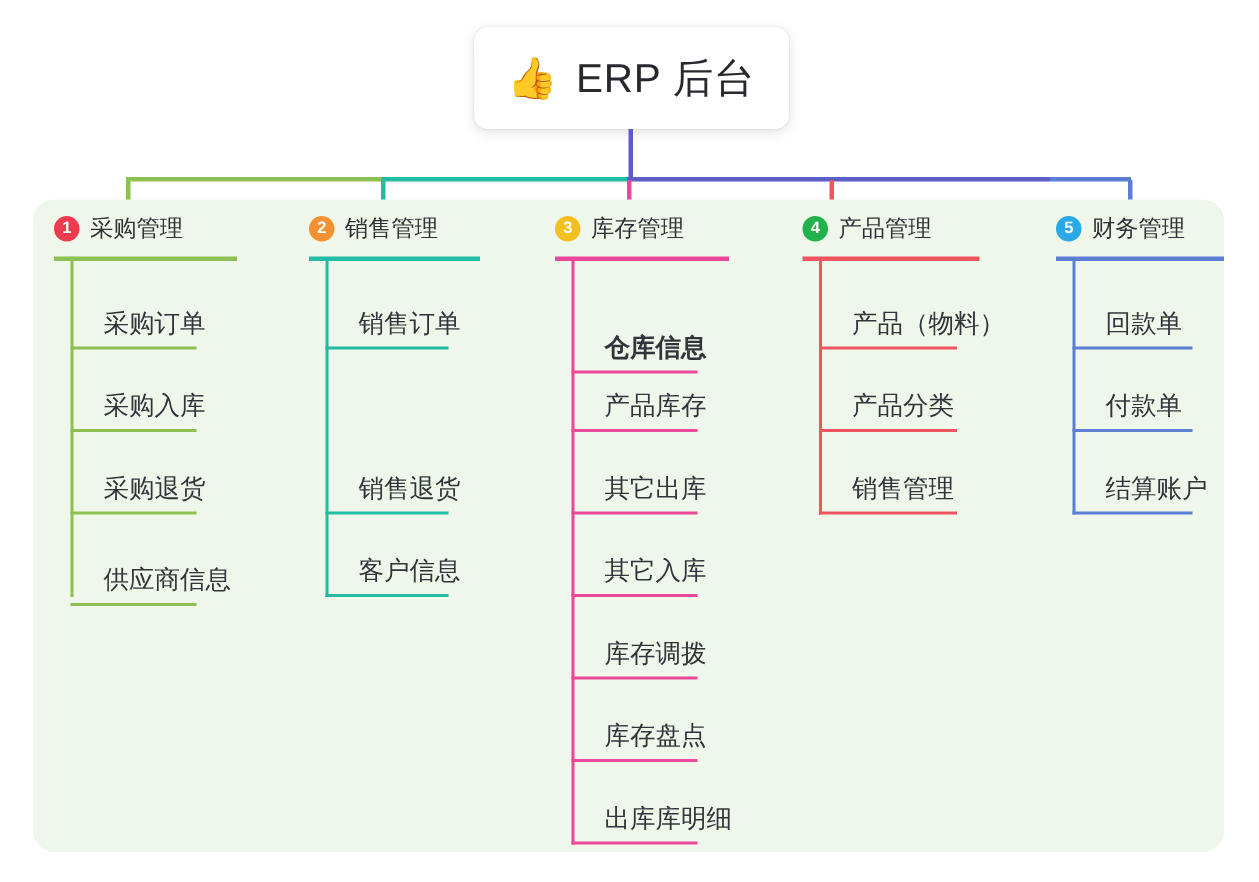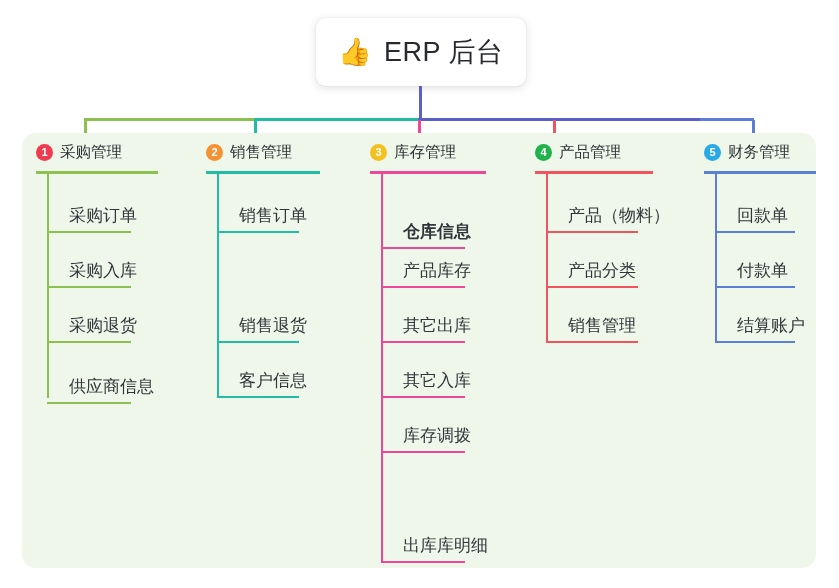--- a/index.html
+++ b/index.html
@@ -143,20 +143,24 @@
             <div class="leaf-rule" style="width: 84px; background: rgb(236, 72, 153);"></div>
           </div>
           <div class="leaf" style="top: 223px; width: 84px; height: 42px;">
             <span class="leaf-label">其它入库</span>
             <div class="leaf-rule" style="width: 84px; background: rgb(236, 72, 153);"></div>
           </div>
           <div class="leaf" style="top: 278px; width: 84px; height: 42px;">
             <span class="leaf-label">库存调拨</span>
             <div class="leaf-rule" style="width: 84px; background: rgb(236, 72, 153);"></div>
           </div>
+          <div class="leaf" style="top: 333px; width: 84px; height: 42px;">
+            <span class="leaf-label">库存盘点</span>
+            <div class="leaf-rule" style="width: 84px; background: rgb(236, 72, 153);"></div>
+          </div>
           <div class="leaf" style="top: 388px; width: 84px; height: 42px;">
             <span class="leaf-label">出库库明细</span>
             <div class="leaf-rule" style="width: 84px; background: rgb(236, 72, 153);"></div>
           </div>
         </div>
         <div class="col" style="left: 499px; width: 169px; height: 435px;">
           <div class="col-head">
             <span class="badge" style="background: rgb(34, 178, 76);">4</span>
             <span class="col-title">产品管理</span>
           </div>

